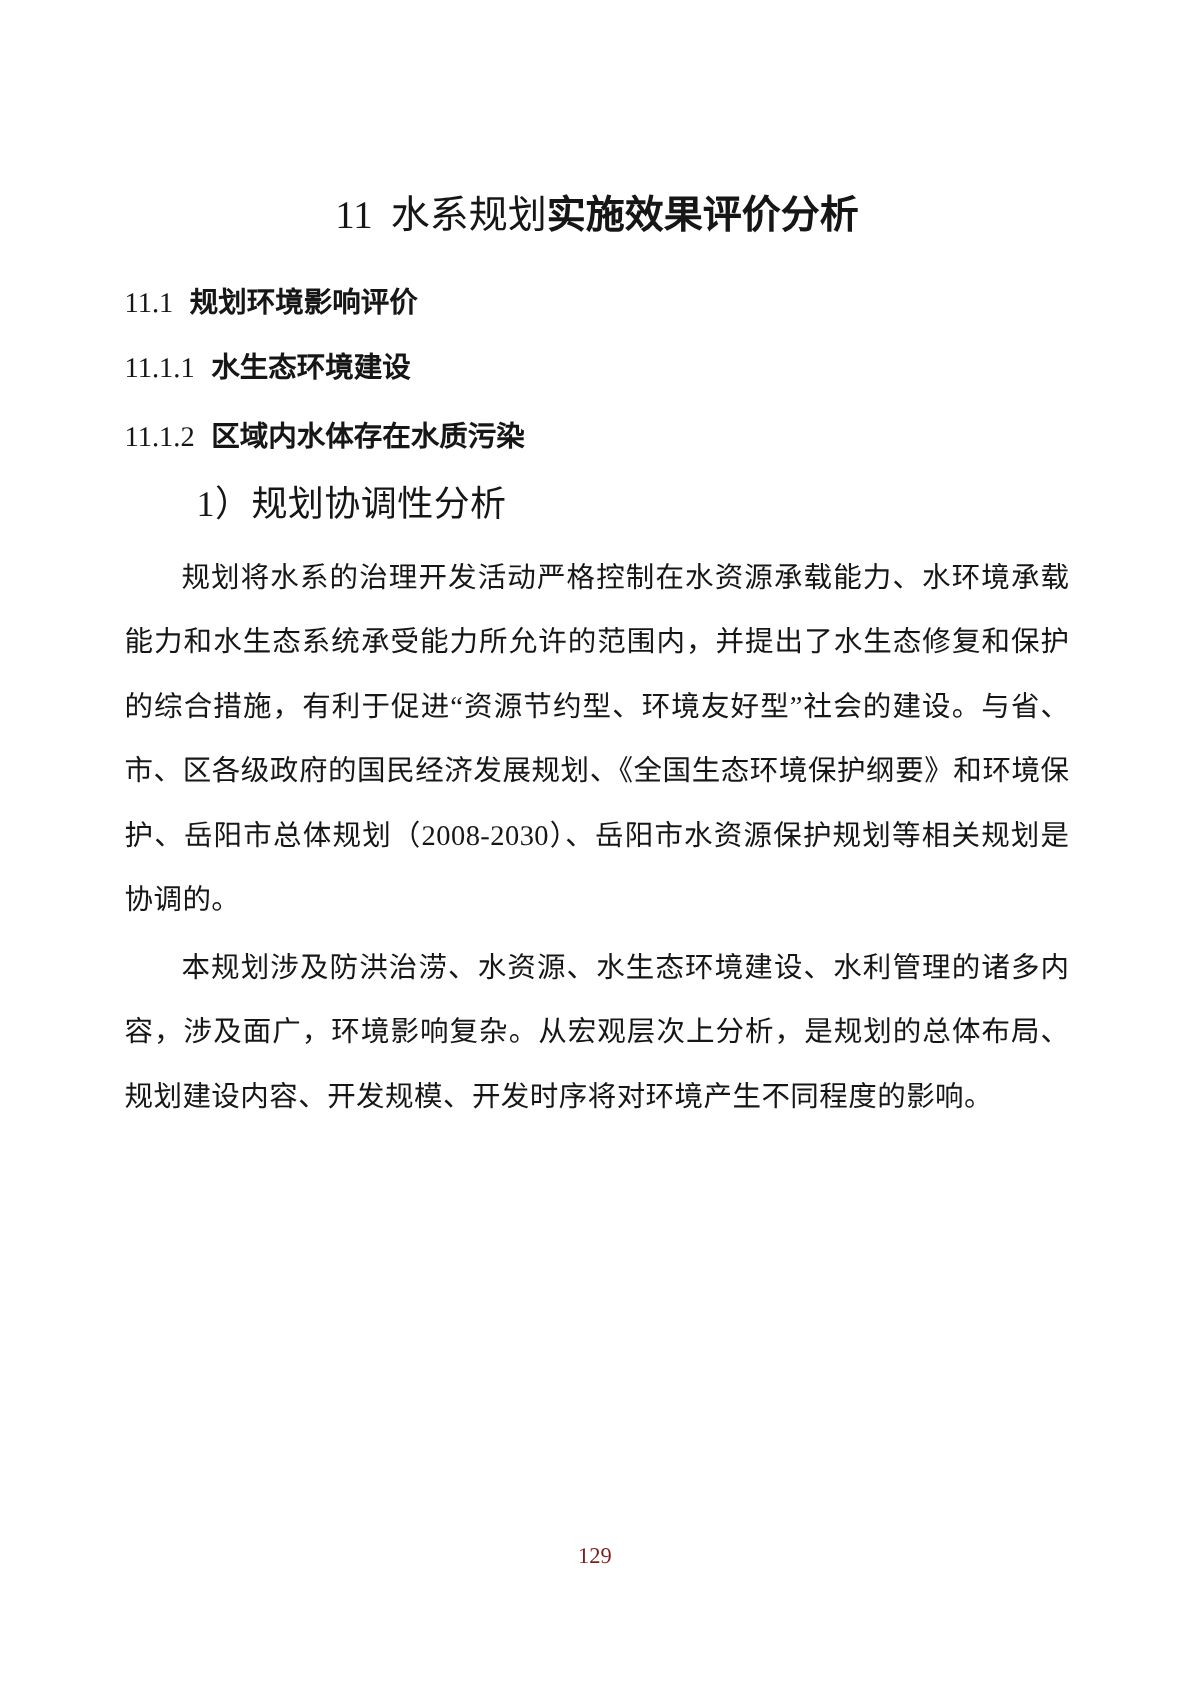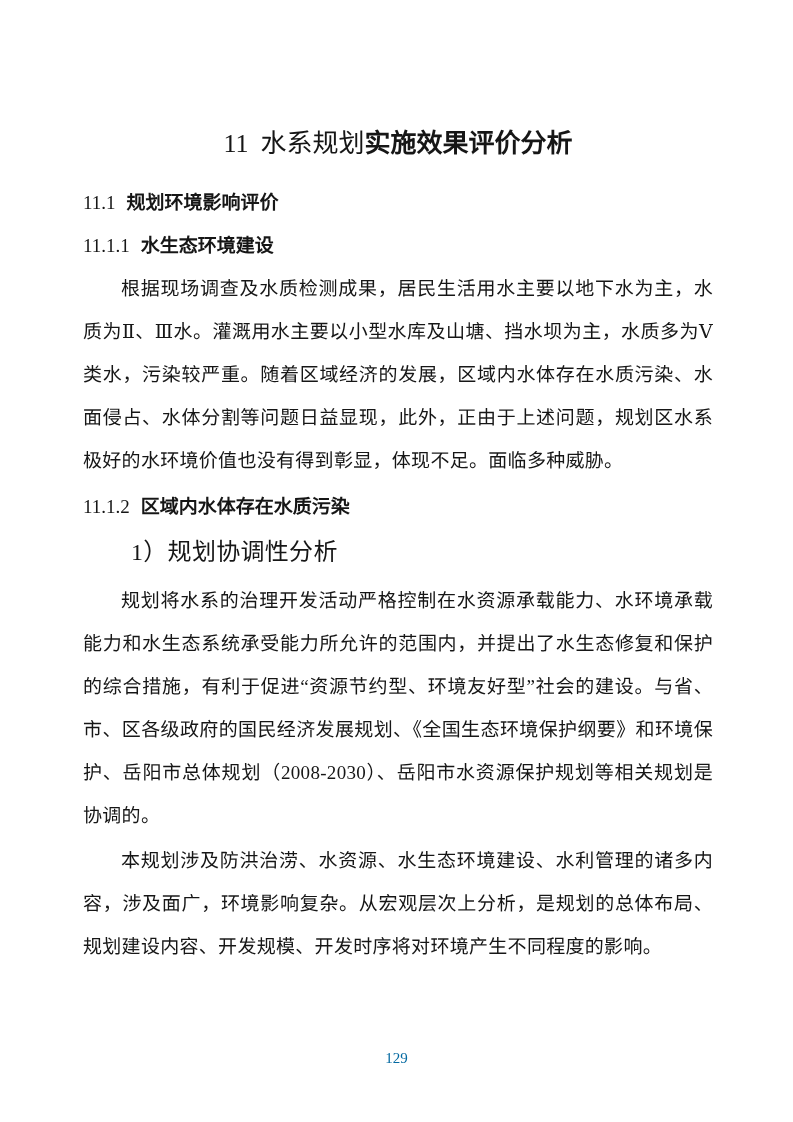--- a/index.html
+++ b/index.html
@@ -69,44 +69,42 @@
   }
   .sub1 { margin-top: 3px; }
   .sub2 { margin-top: 5px; }
   .page-number {
     position: absolute;
     left: 0;
     right: 0;
     top: 1030px;
     text-align: center;
     font-size: 15px;
-    color: #0369a1;
+    color: #7f1d1d;
     font-family: "Liberation Serif", "DejaVu Serif", serif;
-    margin-top: 20px;
   }
 </style>
 </head>
 <body>
 
 <div class="page">
   <div class="content">
 
     <div class="doc-title">
       <span class="t-num">11</span><span class="t-prefix">水系规划</span><span class="t-em">实施效果评价分析</span>
     </div>
 
     <div class="heading h2">
       <span class="h-num">11.1</span><span>规划环境影响评价</span>
     </div>
 
     <div class="heading h3-1">
       <span class="h-num">11.1.1</span><span>水生态环境建设</span>
     </div>
 
-    <p class="body-p p1">根据现场调查及水质检测成果，居民生活用水主要以地下水为主，水质为Ⅱ、Ⅲ水。灌溉用水主要以小型水库及山塘、挡水坝为主，水质多为Ⅴ类水，污染较严重。随着区域经济的发展，区域内水体存在水质污染、水面侵占、水体分割等问题日益显现，此外，正由于上述问题，规划区水系极好的水环境价值也没有得到彰显，体现不足。面临多种威胁。</p>
 
     <div class="heading h3-2">
       <span class="h-num">11.1.2</span><span>区域内水体存在水质污染</span>
     </div>
 
     <div class="sub-head sub1">1）规划协调性分析</div>
 
     <p class="body-p p2">规划将水系的治理开发活动严格控制在水资源承载能力、水环境承载能力和水生态系统承受能力所允许的范围内，并提出了水生态修复和保护的综合措施，有利于促进“资源节约型、环境友好型”社会的建设。与省、市、区各级政府的国民经济发展规划、《全国生态环境保护纲要》和环境保护、岳阳市总体规划（2008-2030）、岳阳市水资源保护规划等相关规划是协调的。</p>
 
 

